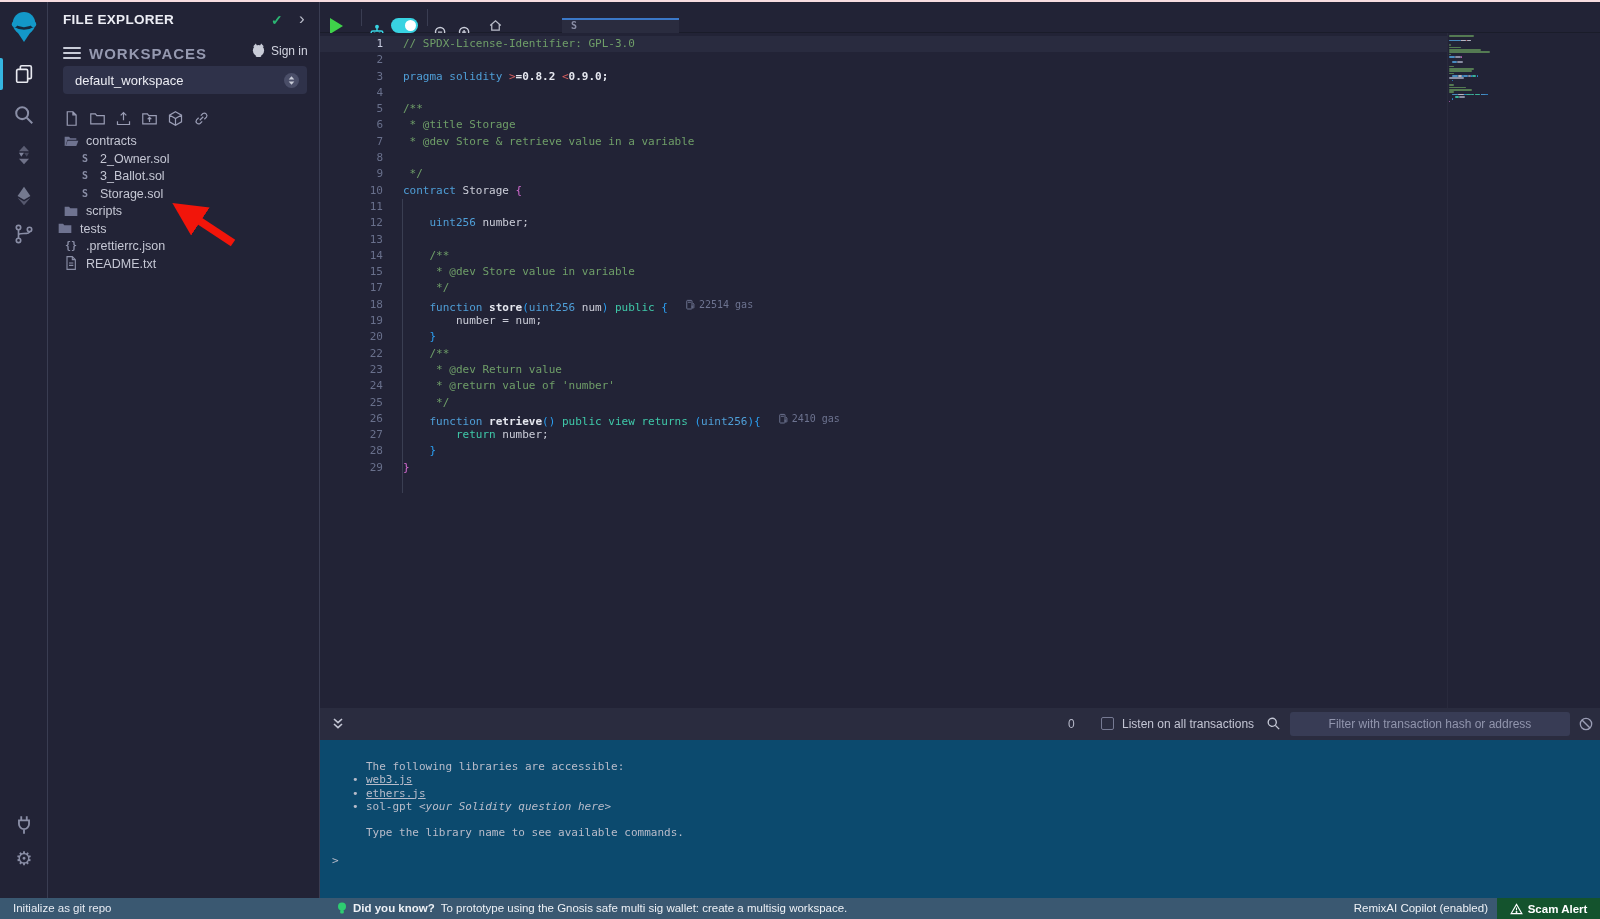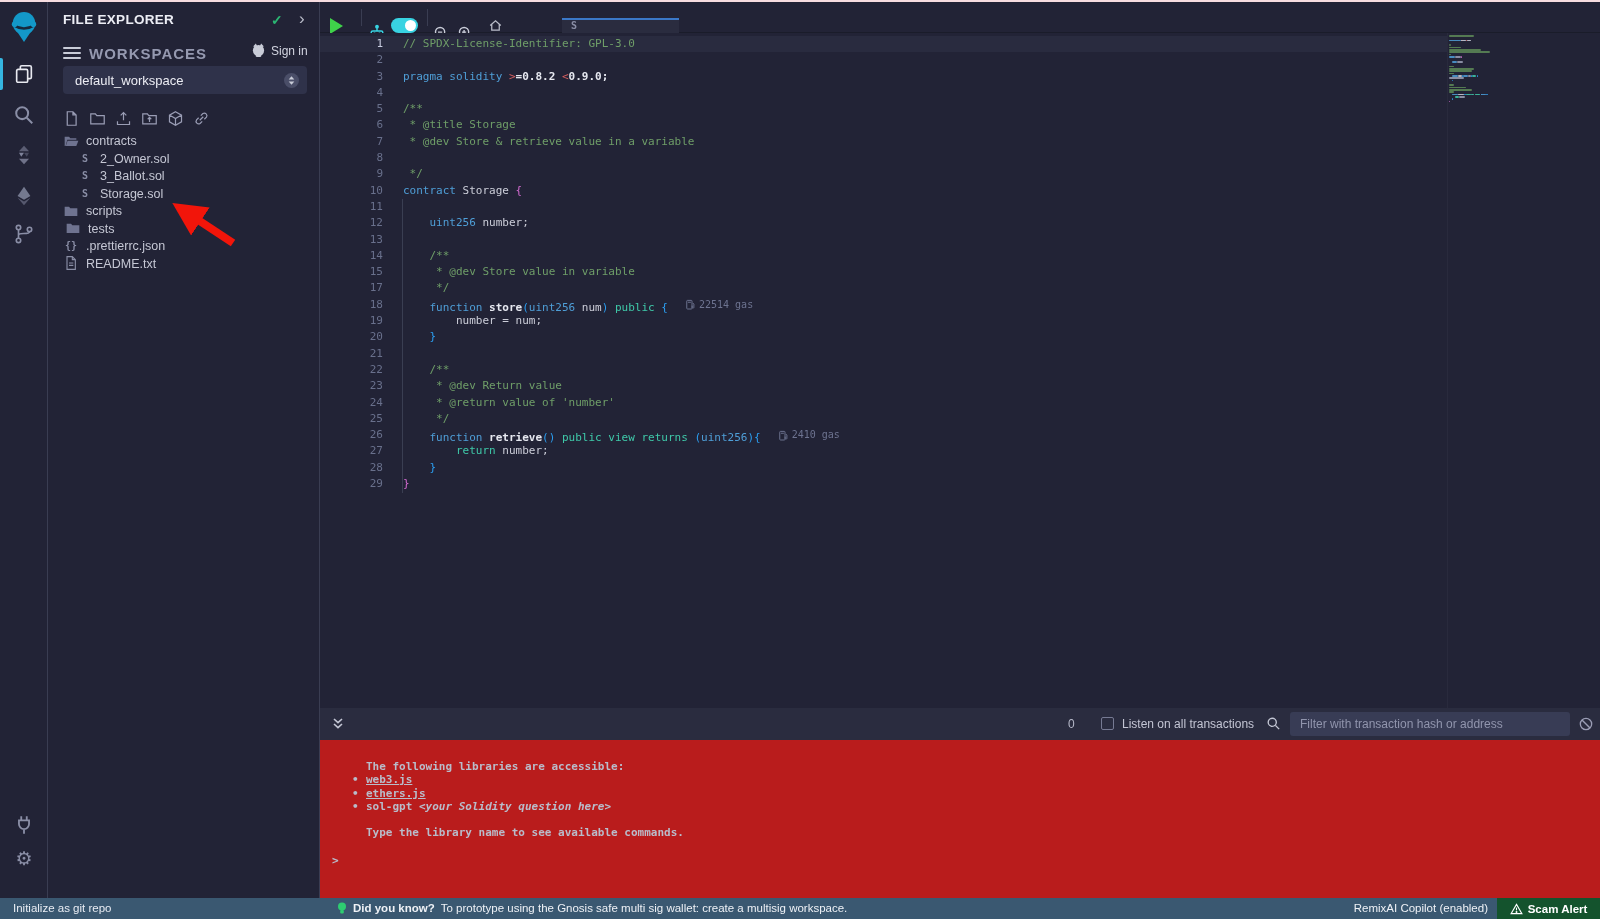--- a/index.html
+++ b/index.html
@@ -84,25 +84,25 @@
   #editor-right-border{position:absolute;left:1127px;top:0;width:1px;height:675px;background:rgba(255,255,255,0.035);}
 
   
   #term-header{left:320px;top:708px;width:1280px;height:32px;background:#2a2c3f;}
   #term-collapse{position:absolute;left:10px;top:8px;width:16px;height:16px;color:#c3c6d4;cursor:pointer;}
   #tx-count{position:absolute;left:748px;top:9px;font-size:12px;color:#b6b9c9;}
   #listen-box{position:absolute;left:781px;top:9px;width:13px;height:13px;border:1px solid #767a93;border-radius:2px;cursor:pointer;}
   #listen-label{position:absolute;left:802px;top:9px;font-size:12px;color:#c3c5d4;}
   #term-search{position:absolute;left:946px;top:8px;width:15px;height:15px;color:#c3c6d4;}
   #term-filter{position:absolute;left:970px;top:4px;width:280px;height:24px;background:#383c55;border:none;border-radius:3px;
-               color:#e9eaf1;font-size:12px;padding:0 10px;font-family:"Liberation Sans",sans-serif;}
+               color:#e9eaf1;font-size:12px;padding:0 10px;font-family:"Liberation Sans",sans-serif;text-align:center;}
   #term-filter::placeholder{color:#9195ad;}
   #term-ban{position:absolute;left:1258px;top:8px;width:16px;height:16px;color:#9a9db5;cursor:pointer;}
-  #term-body{left:320px;top:740px;width:1280px;height:158px;background:#b91c1c;
-             font-family:"DejaVu Sans Mono",monospace;font-size:11px;line-height:13.3px;color:#b9bcca;font-weight:bold;}
+  #term-body{left:320px;top:740px;width:1280px;height:158px;background:#0c4a6e;
+             font-family:"DejaVu Sans Mono",monospace;font-size:11px;line-height:13.3px;color:#b9bcca;}
   #term-lines{position:absolute;left:46px;top:20px;}
   .term-line{white-space:pre;}
   .term-line .bullet{display:inline-block;width:14px;margin-left:-14px;color:#b9bcca;}
   .term-line .lnk{text-decoration:underline;cursor:pointer;}
   .term-line .ital{font-style:italic;}
   #term-prompt{position:absolute;left:12px;top:114px;color:#b9bcca;}
 
   
   #statusbar{left:0;top:898px;width:1600px;height:21px;background:#3a5871;display:block;font-size:11.5px;}
   #git-status{position:absolute;left:13px;top:4px;color:#e8ecf3;cursor:pointer;}
@@ -259,21 +259,21 @@
           <span class="tlabel">Storage.sol</span>
         </div>
         <div class="tree-item" style="padding-left: 14px;">
           <span class="tico folder">
             <svg viewBox="0 0 24 24" fill="#6f7390">
               <path d="M2.5 5.5 H9 L11 8 H21.5 V19.5 H2.5 Z"></path>
             </svg>
           </span>
           <span class="tlabel">scripts</span>
         </div>
-        <div class="tree-item" style="padding-left: 16px;">
+        <div class="tree-item" style="padding-left: 8px;">
           <span class="tico folder">
             <svg viewBox="0 0 24 24" fill="#6f7390">
               <path d="M2.5 5.5 H9 L11 8 H21.5 V19.5 H2.5 Z"></path>
             </svg>
           </span>
           <span class="tlabel">tests</span>
         </div>
         <div class="tree-item" style="padding-left: 14px;">
           <span class="tico json">{}</span>
           <span class="tlabel">.prettierrc.json</span>
@@ -364,21 +364,20 @@
         <div class="code-line"><span class="ln">13</span><span class="lc"></span></div>
         <div class="code-line"><span class="ln">14</span><span class="lc"><span class="tk-cm">    /**</span></span></div>
         <div class="code-line"><span class="ln">15</span><span class="lc"><span class="tk-cm">     * @dev Store value in variable</span></span></div>
         <div class="code-line"><span class="ln">17</span><span class="lc"><span class="tk-cm">     */</span></span></div>
         <div class="code-line"><span class="ln">18</span><span class="lc"><span class="tk-pl">    </span><span class="tk-kw">function</span><span class="tk-pl"> </span><span class="tk-fn">store</span><span class="tk-b2">(</span><span class="tk-kw">uint256</span><span class="tk-pl"> num</span><span class="tk-b2">)</span><span class="tk-pl"> </span><span class="tk-kw2">public</span><span class="tk-pl"> </span><span class="tk-b2">{</span><span class="gas"><svg viewBox="0 0 12 14" fill="none" stroke="#6d7390" stroke-width="1.3">
                 <rect x="1" y="1.5" width="7" height="11.5" rx="1"></rect>
                 <path d="M2.5 4 H6.5 M9 5 L10.5 6.5 V11 A1.2 1.2 0 0 1 8.2 11 V8.5"></path>
               </svg><span>22514 gas</span></span></span></div>
         <div class="code-line"><span class="ln">19</span><span class="lc"><span class="tk-pl">        number = num;</span></span></div>
         <div class="code-line"><span class="ln">20</span><span class="lc"><span class="tk-pl">    </span><span class="tk-b2">}</span></span></div>
-        <div class="code-line"><span class="ln">21</span><span class="lc"></span></div>
         <div class="code-line"><span class="ln">22</span><span class="lc"><span class="tk-cm">    /**</span></span></div>
         <div class="code-line"><span class="ln">23</span><span class="lc"><span class="tk-cm">     * @dev Return value</span></span></div>
         <div class="code-line"><span class="ln">24</span><span class="lc"><span class="tk-cm">     * @return value of 'number'</span></span></div>
         <div class="code-line"><span class="ln">25</span><span class="lc"><span class="tk-cm">     */</span></span></div>
         <div class="code-line"><span class="ln">26</span><span class="lc"><span class="tk-pl">    </span><span class="tk-kw">function</span><span class="tk-pl"> </span><span class="tk-fn">retrieve</span><span class="tk-b2">()</span><span class="tk-pl"> </span><span class="tk-kw2">public</span><span class="tk-pl"> </span><span class="tk-kw2">view</span><span class="tk-pl"> </span><span class="tk-kw2">returns</span><span class="tk-pl"> </span><span class="tk-b2">(</span><span class="tk-kw">uint256</span><span class="tk-b2">){</span><span class="gas"><svg viewBox="0 0 12 14" fill="none" stroke="#6d7390" stroke-width="1.3">
                 <rect x="1" y="1.5" width="7" height="11.5" rx="1"></rect>
                 <path d="M2.5 4 H6.5 M9 5 L10.5 6.5 V11 A1.2 1.2 0 0 1 8.2 11 V8.5"></path>
               </svg><span>2410 gas</span></span></span></div>
         <div class="code-line"><span class="ln">27</span><span class="lc"><span class="tk-pl">        </span><span class="tk-kw2">return</span><span class="tk-pl"> number;</span></span></div>
         <div class="code-line"><span class="ln">28</span><span class="lc"><span class="tk-pl">    </span><span class="tk-b2">}</span></span></div>

